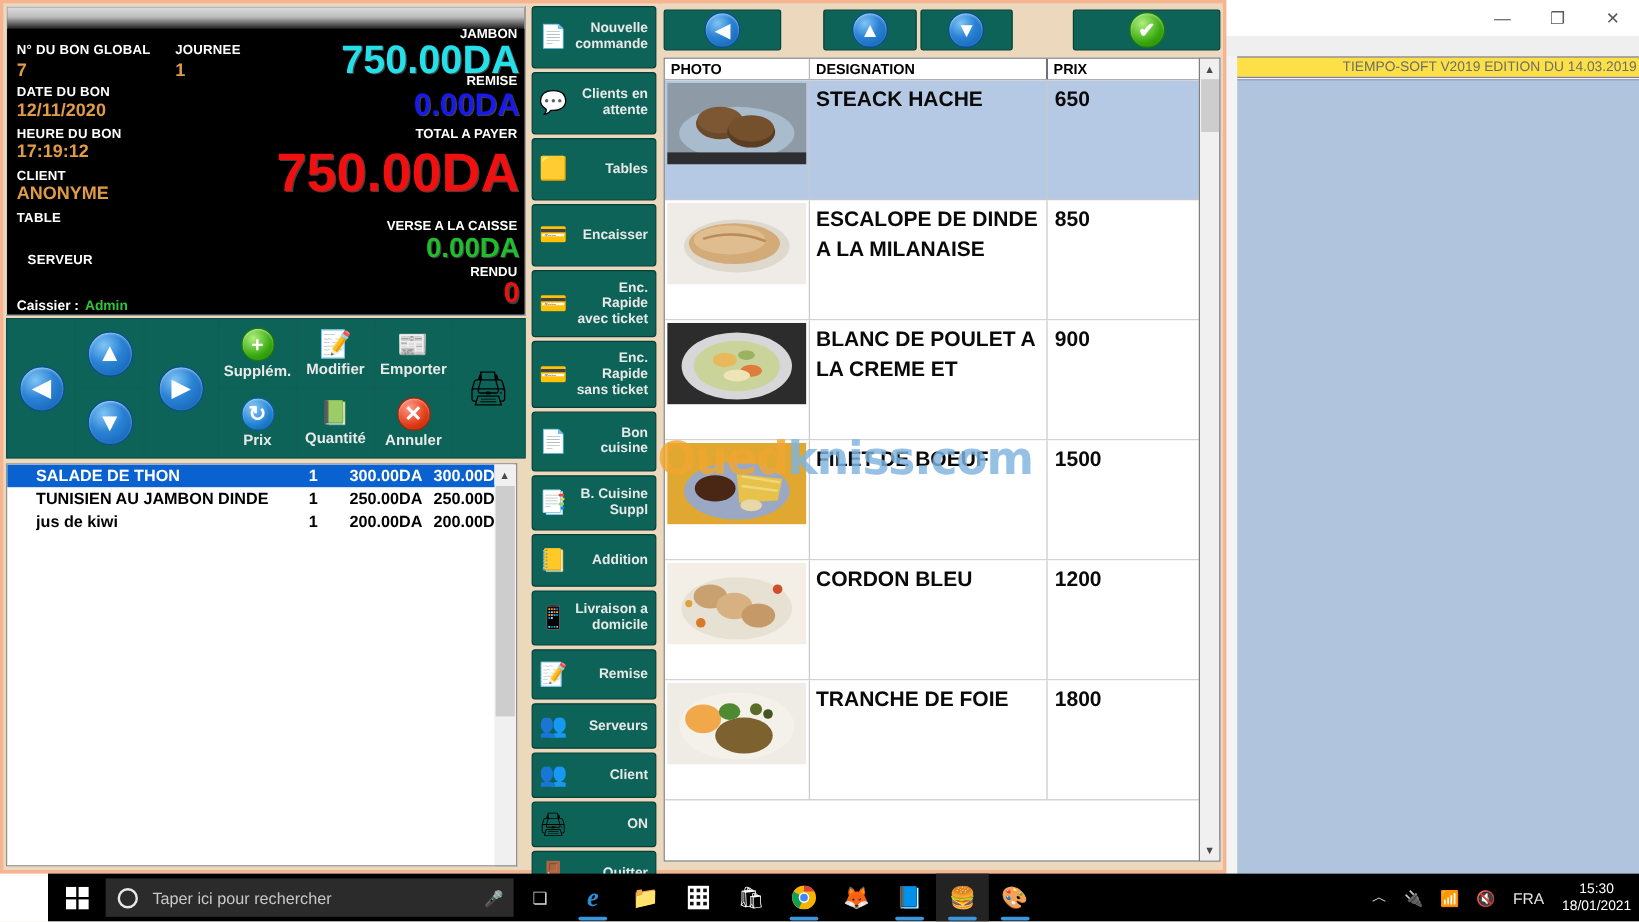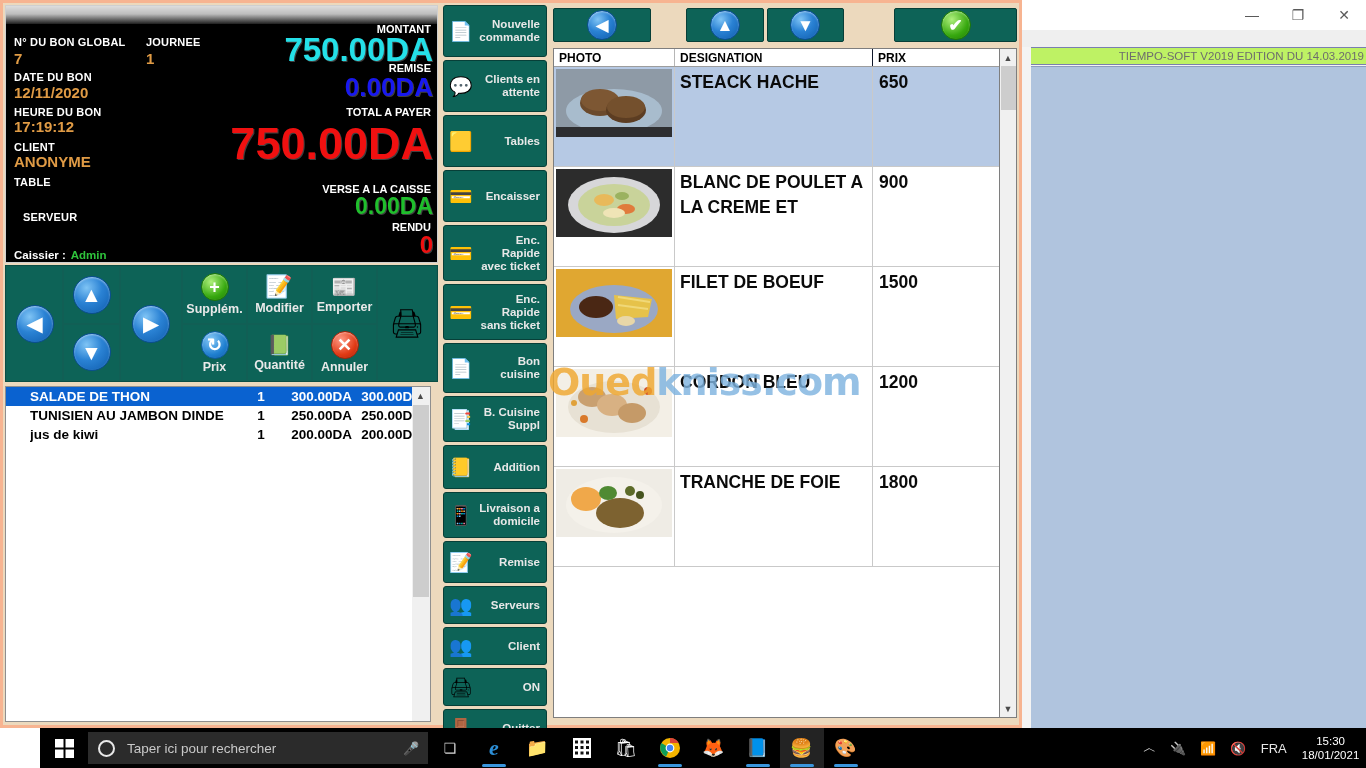--- a/index.html
+++ b/index.html
@@ -27,21 +27,21 @@
     display: flex; align-items: center; justify-content: center;
     color: #5a5a5a; font-size: 14px; line-height: 1;
     cursor: default;
   }
   #bg-toolstrip {
     position: absolute; left: 0; top: 30px; width: 346px; height: 17px;
     background: #efefef;
   }
   #bg-subtitle {
     position: absolute; left: 10px; top: 47px; width: 336px; height: 18px;
-    background: #bef264;
+    background: #fde047;
     border-top: 1px solid #7a7fb0; border-bottom: 1px solid #7a7fb0;
     color: #6d6d6d; font-size: 11.5px;
     display: flex; align-items: center; justify-content: flex-end;
     padding-right: 3px; white-space: nowrap;
     font-family: "Liberation Sans", sans-serif;
   }
   #bg-canvas {
     position: absolute; left: 10px; top: 66px; width: 356px; height: 662px;
     background: #b0c4de;
     border-top: 1px solid #8d9bbd;
@@ -312,21 +312,21 @@
         <div class="th-val" style="left:8px; top:182px;"></div>
 
         <div class="th-lbl" style="left:17px; top:205px;">SERVEUR</div>
         <div class="th-val" style="left:8px; top:217px;"></div>
 
         <div style="position:absolute; left:8px; top:243px; display:flex; gap:5px; align-items:baseline;">
           <span style="color:#ffffff; font-size:11.5px; font-weight:bold;">Caissier :</span>
           <span style="color:#2fc43c; font-size:11.5px; font-weight:bold;">Admin</span>
         </div>
 
-        <div class="th-rlbl" style="top:17px;">MONTANT</div>
+        <div class="th-rlbl" style="top:17px;">JAMBON</div>
         <div class="th-big" style="top:25px; font-size:33px; color:#24e0e8;">750.00DA</div>
 
         <div class="th-rlbl" style="top:56px;">REMISE</div>
         <div class="th-big" style="top:66px; font-size:26px; color:#1818f0;">0.00DA</div>
 
         <div class="th-rlbl" style="top:100px;">TOTAL A PAYER</div>
         <div class="th-big" style="top:112px; font-size:45px; color:#f01010;">750.00DA</div>
 
         <div class="th-rlbl" style="top:177px;margin-left:48px;">VERSE A LA CAISSE</div>
         <div class="th-big" style="top:187px; font-size:23px; color:#1fbf2c;">0.00DA</div>
@@ -511,20 +511,33 @@
                 <ellipse cx="44" cy="31" rx="19" ry="11" fill="#7d5733"></ellipse>
                 <ellipse cx="70" cy="41" rx="20" ry="13" fill="#5c3d22"></ellipse>
                 <ellipse cx="70" cy="38" rx="19" ry="11" fill="#74502d"></ellipse>
                 <rect y="58" width="116" height="10" fill="#2e2e30"></rect>
               </svg>
             </div>
             <div class="pr-desig">STEACK HACHE</div>
             <div class="pr-prix">650</div>
           </div>
 
+          <div class="prod-row" style="height:100px">
+            <div class="pr-photo">
+              <svg class="thumb" viewBox="0 0 116 68">
+                <rect width="116" height="68" fill="#efece7"></rect>
+                <ellipse cx="58" cy="36" rx="44" ry="22" fill="#dfd8cd"></ellipse>
+                <ellipse cx="56" cy="34" rx="38" ry="17" fill="#d3ab79"></ellipse>
+                <ellipse cx="52" cy="31" rx="30" ry="12" fill="#e0bd8e"></ellipse>
+                <path d="M30 30 Q56 22 82 32" stroke="#b98b56" stroke-width="2" fill="none"></path>
+              </svg>
+            </div>
+            <div class="pr-desig">ESCALOPE DE DINDE A LA MILANAISE</div>
+            <div class="pr-prix">850</div>
+          </div>
 
           <div class="prod-row" style="height:100px">
             <div class="pr-photo">
               <svg class="thumb" viewBox="0 0 116 68">
                 <rect width="116" height="68" fill="#2c2c2c"></rect>
                 <ellipse cx="58" cy="36" rx="46" ry="28" fill="#d7d7d9"></ellipse>
                 <ellipse cx="58" cy="36" rx="36" ry="21" fill="#c9d39a"></ellipse>
                 <ellipse cx="48" cy="31" rx="10" ry="6" fill="#e8b95a"></ellipse>
                 <ellipse cx="70" cy="40" rx="9" ry="5" fill="#e07b3c"></ellipse>
                 <ellipse cx="58" cy="44" rx="11" ry="5" fill="#efe4b6"></ellipse>

